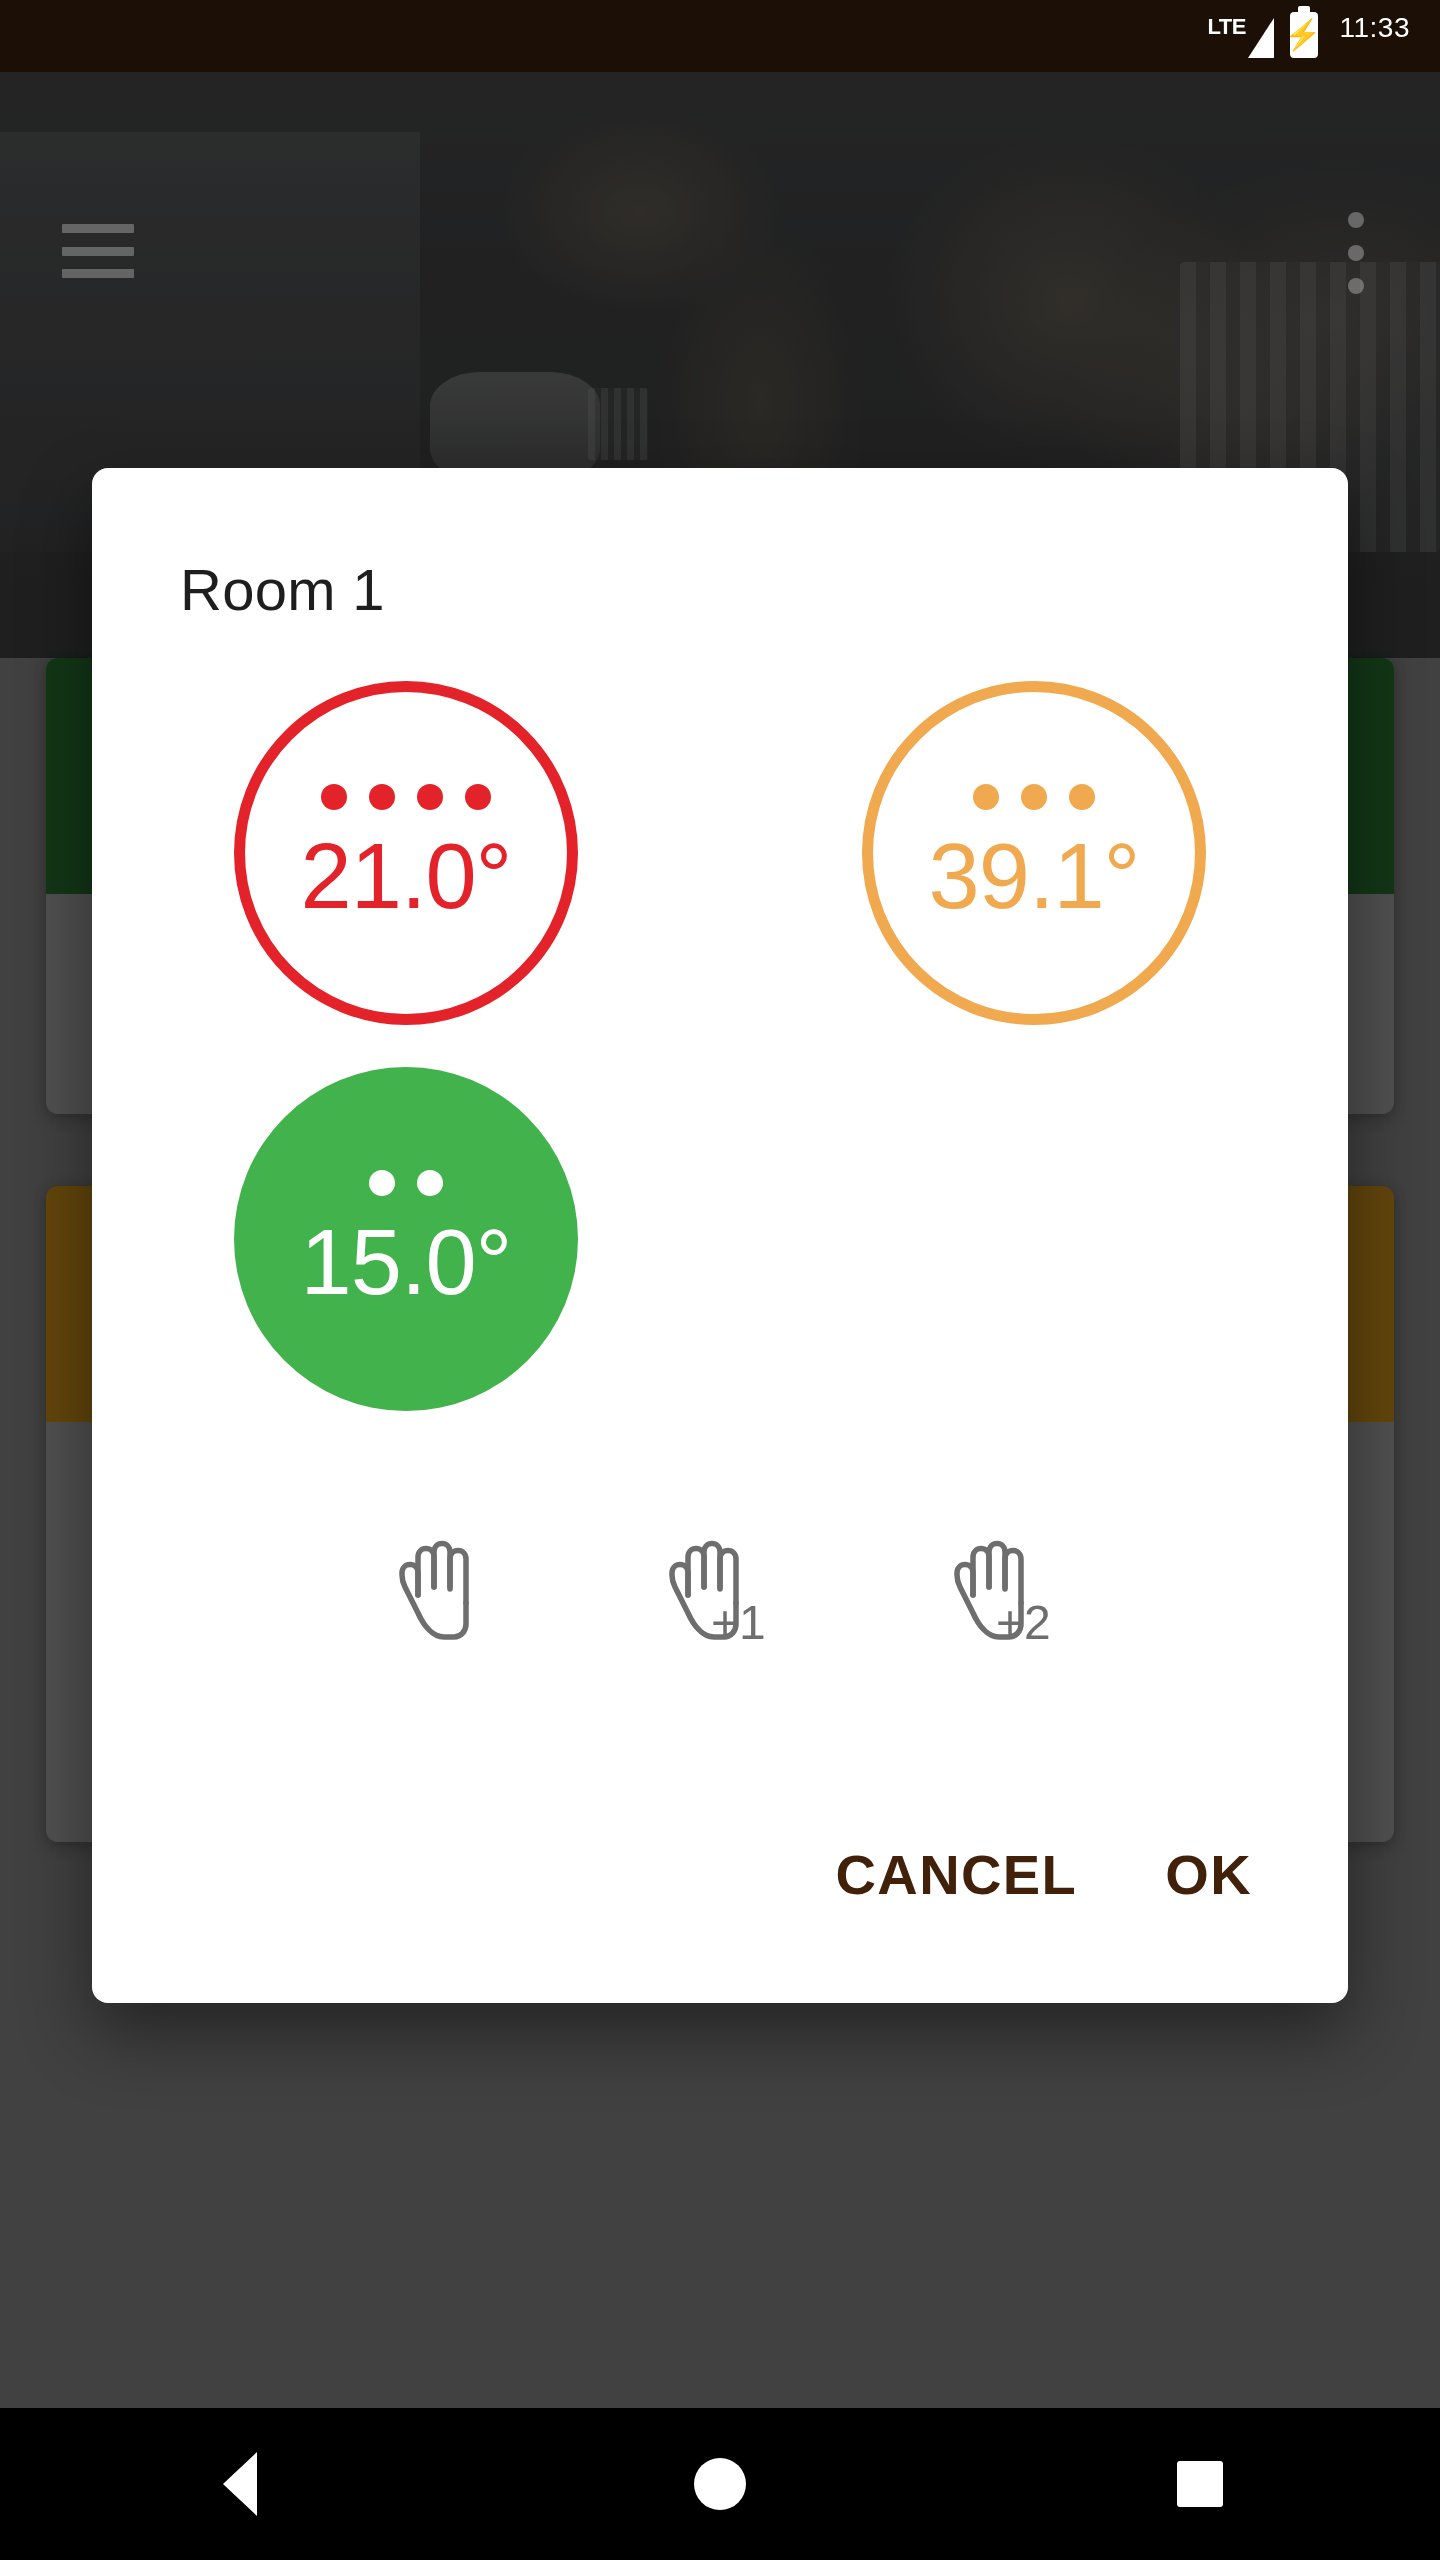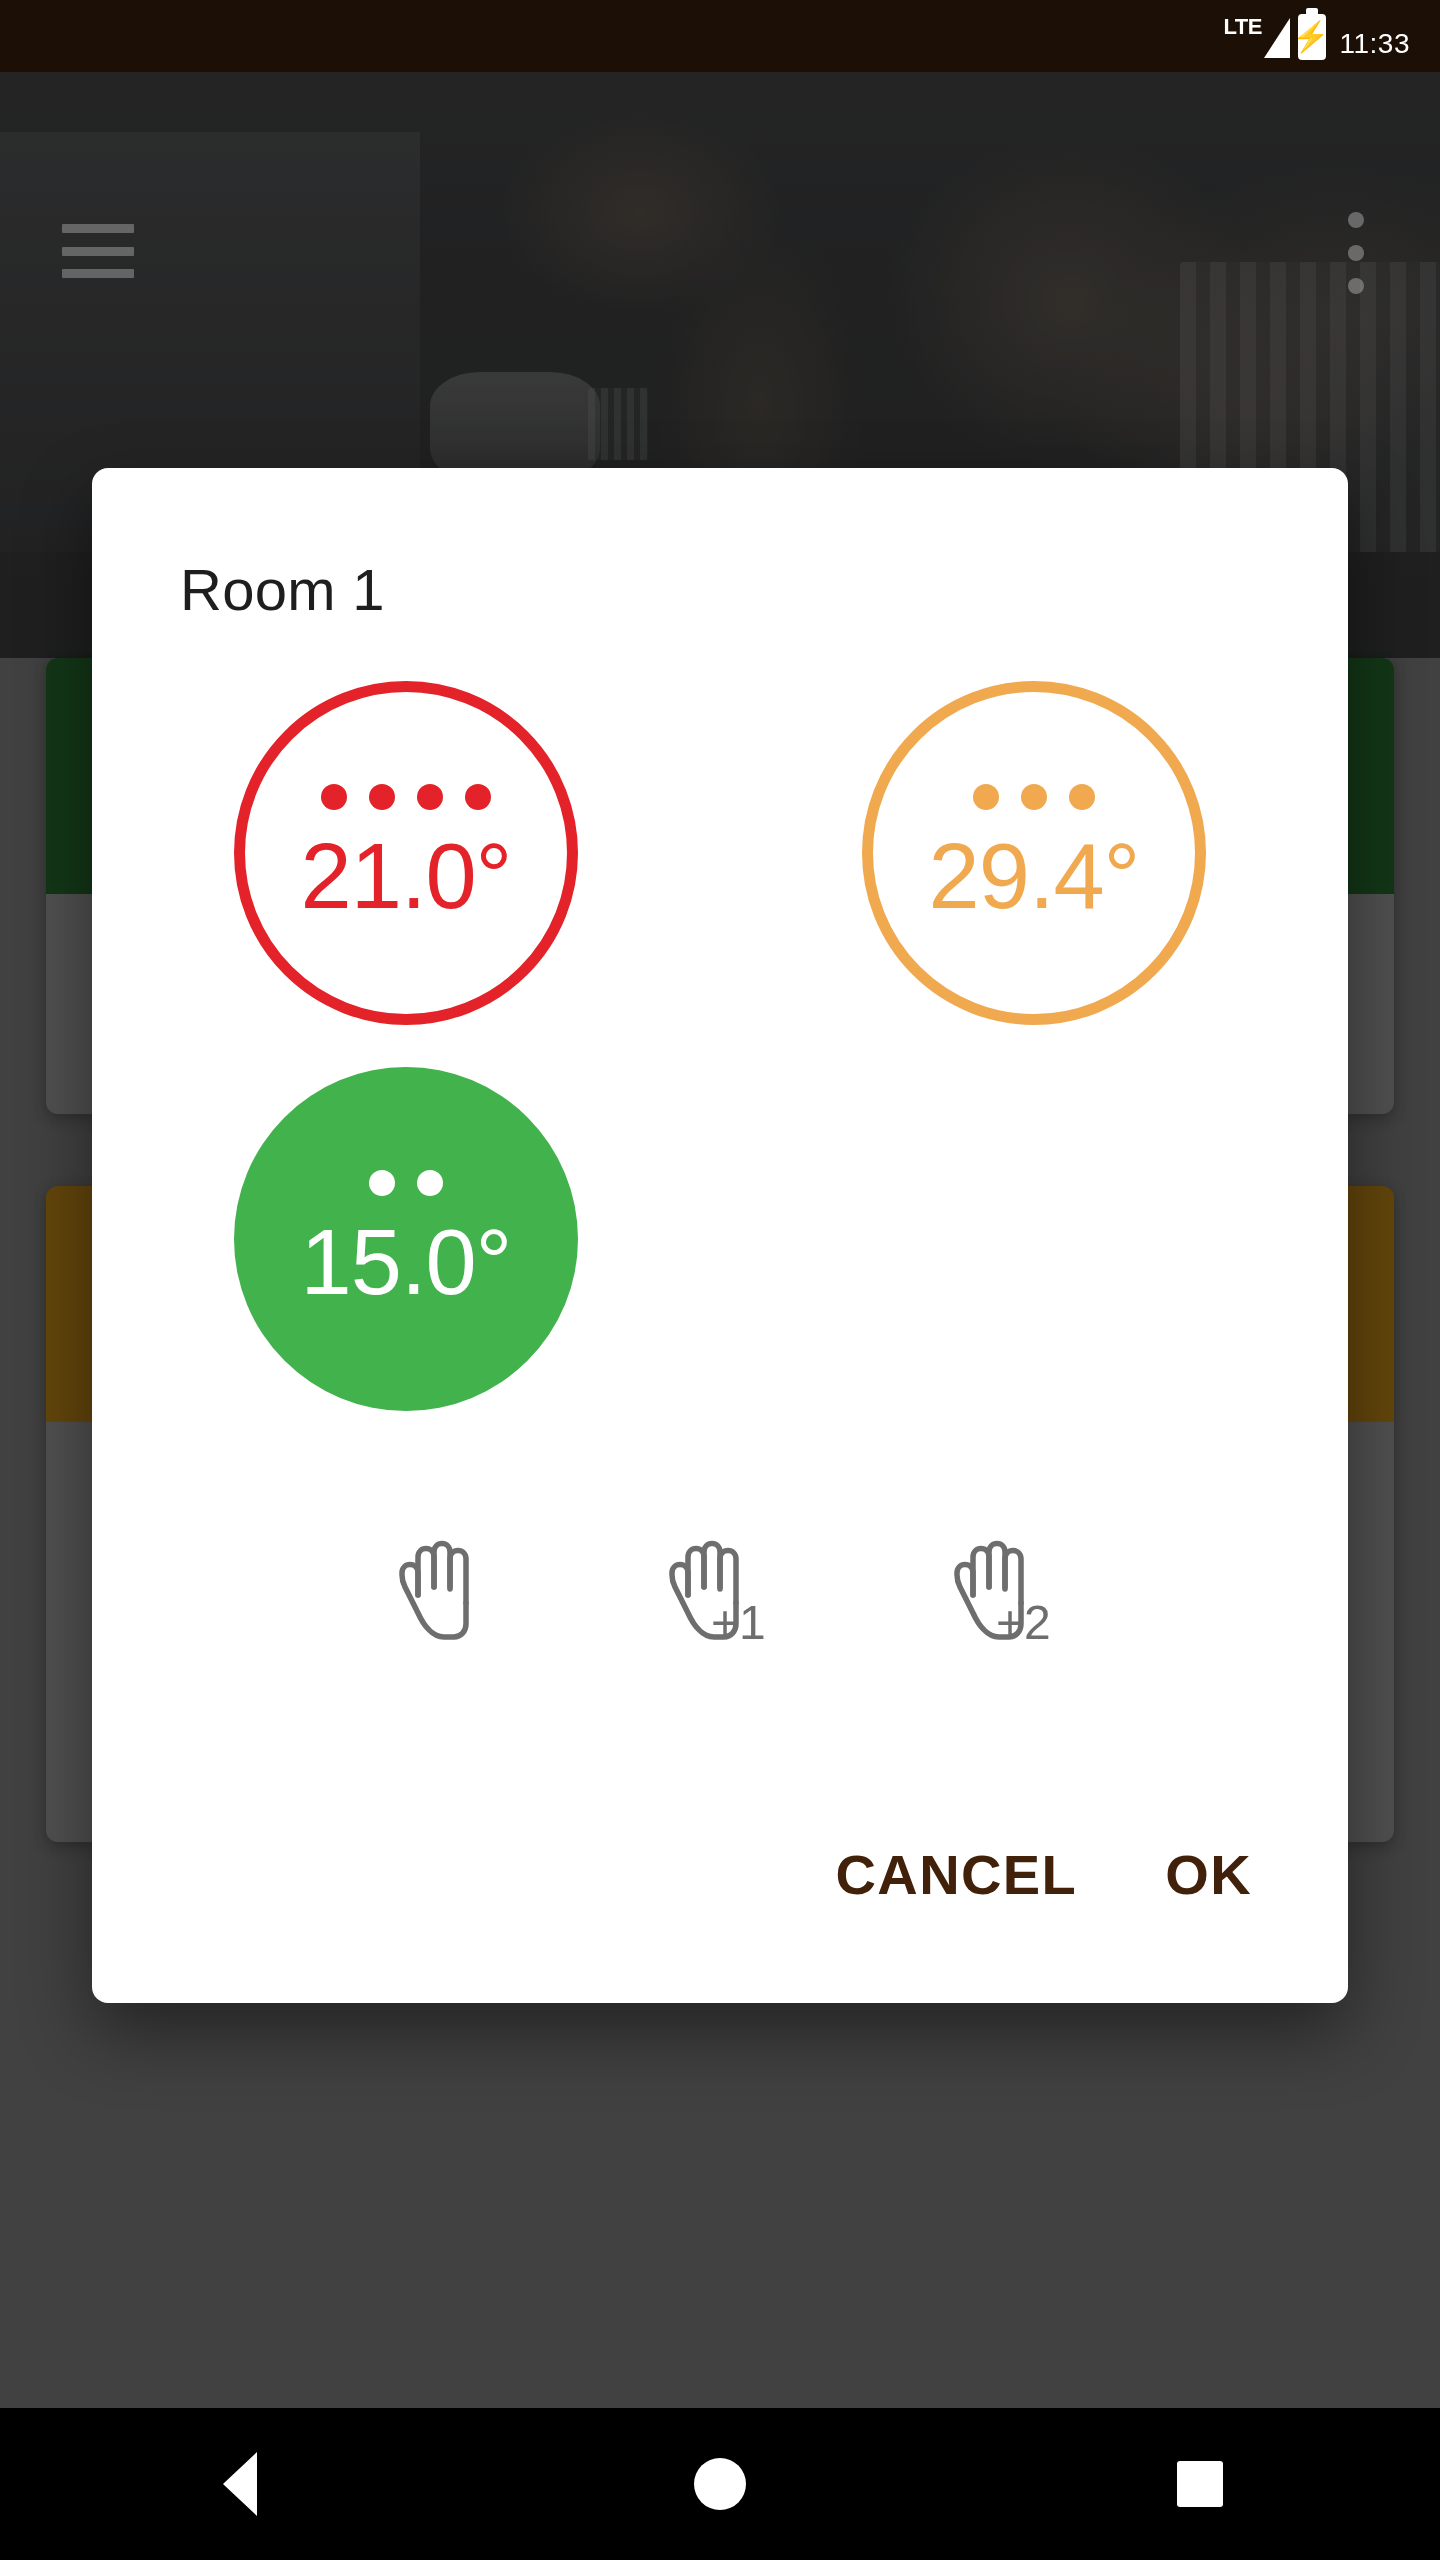--- a/index.html
+++ b/index.html
@@ -21,21 +21,21 @@
 
   
   .statusbar {
     position:absolute; top:0; left:0;
     width:1440px; height:72px;
     background:#1c0f06;
     display:flex; align-items:center; justify-content:flex-end;
     padding-right:30px;
     z-index:40;
   }
-  .sb-group { display:flex; align-items:flex-end; gap:8px;margin-left:32px; }
+  .sb-group { display:flex; align-items:flex-start; gap:16px;margin-left:32px; }
   .lte-wrap { position:relative; width:66px; height:48px; }
   .lte-txt {
     position:absolute; left:0; top:4px;
     font-size:22px; font-weight:bold; color:#fff;
     letter-spacing:-0.5px; line-height:1;
   }
   .sig-tri {
     position:absolute; right:0; bottom:2px;
     width:0; height:0;
     border-left:26px solid transparent;
@@ -344,21 +344,21 @@
         </div>
         <div class="mode-temp">21.0°</div>
       </div>
 
       <div class="mode outline" style="color:#f0a94e">
         <div class="dots">
           <i></i>
             <i></i>
             <i></i>
         </div>
-        <div class="mode-temp">29.4°</div>
+        <div class="mode-temp">39.1°</div>
       </div>
 
       <div class="mode filled" style="color:#42b24c;background:#42b24c">
         <div class="dots">
           <i></i>
             <i></i>
         </div>
         <div class="mode-temp">15.0°</div>
       </div>
 

